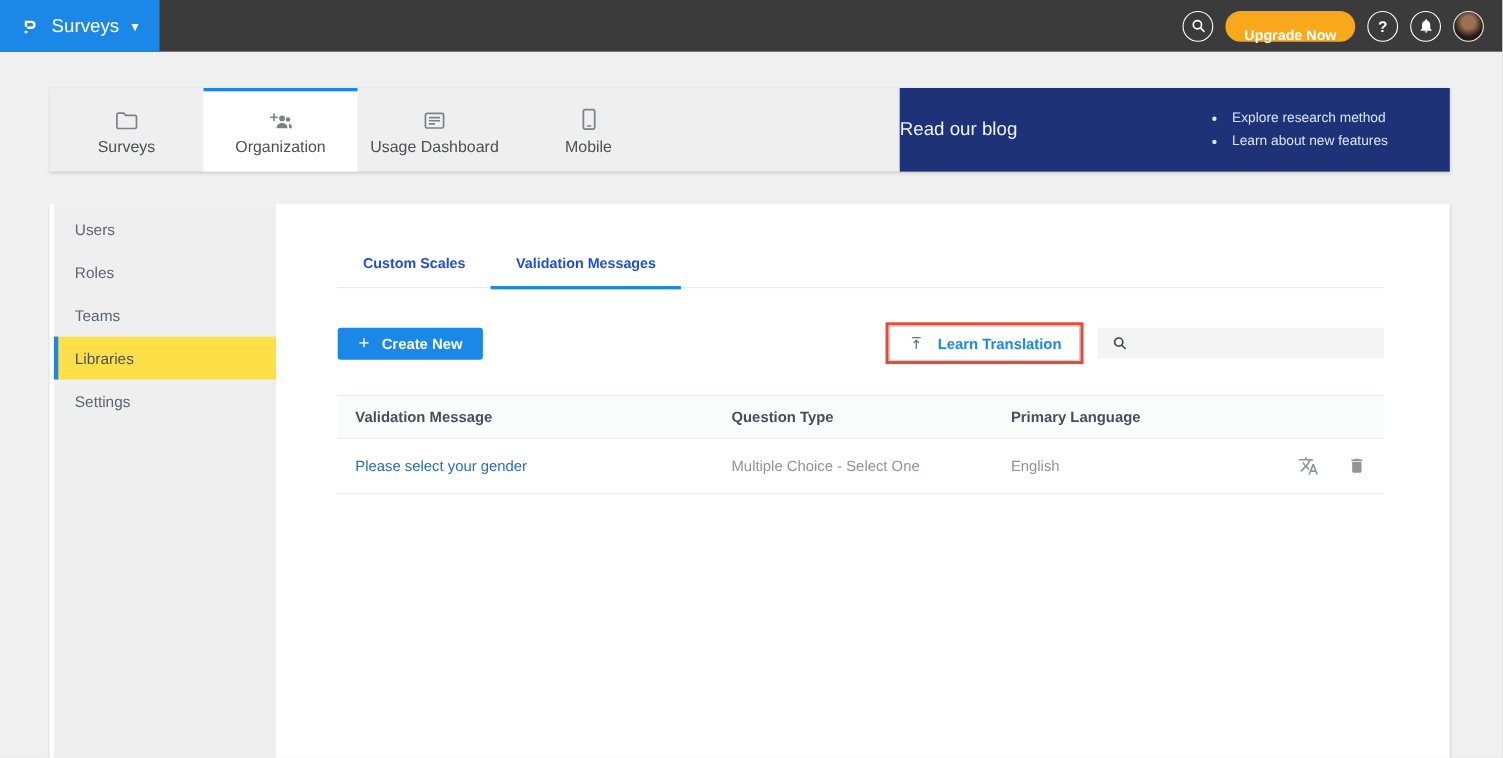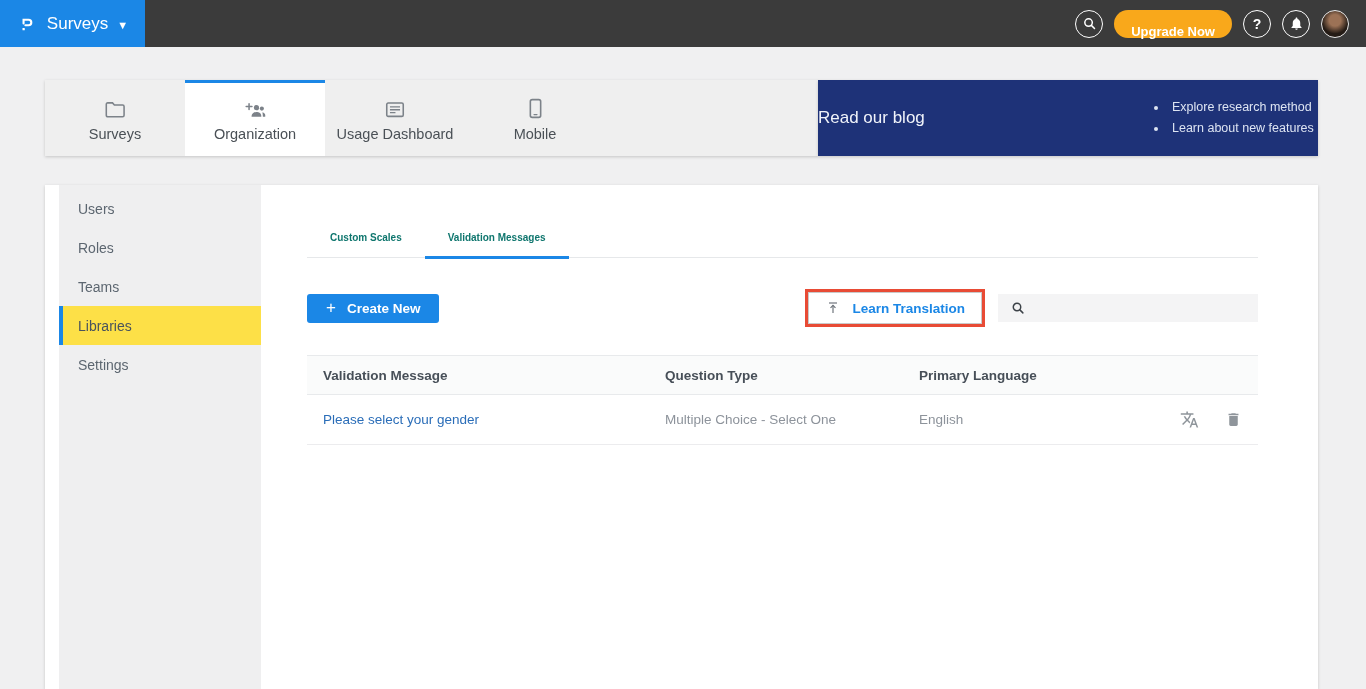--- a/index.html
+++ b/index.html
@@ -27,33 +27,33 @@
     background:#efefef; box-shadow:0 1px 3px rgba(0,0,0,.18); display:flex; }
   .module-tab { width:140px; height:76px; display:flex; flex-direction:column; align-items:center;
     justify-content:center; gap:7px; cursor:pointer; border-top:3px solid transparent;
     color:#4a5056; font-size:14.5px; }
   .module-tab .mt-icon { color:#7c8289; height:22px; display:flex; align-items:flex-end; }
   .module-tab.active { background:#fff; border-top:3px solid #1b87e6; }
   
   .blog-panel { position:absolute; left:818px; top:80px; width:500px; height:76px;
     background:#1e3278; box-shadow:0 1px 3px rgba(0,0,0,.18); display:flex; align-items:center; }
   .blog-title { width:250px; text-align:left; color:#f0f3fa; font-size:17px; cursor:pointer; }
-  .blog-list { margin-left:100px; list-style:disc; color:#dde4f2; font-size:12.5px; line-height:21px; }
+  .blog-list { margin-left:48px; list-style:disc; color:#dde4f2; font-size:12.5px; line-height:21px; }
   .blog-list li { padding-left:4px; }
   
   .main-card { position:absolute; left:45px; top:185px; width:1273px; height:504px;
     background:#fff; box-shadow:0 1px 3px rgba(0,0,0,.18); }
-  .side-nav { position:absolute; left:14px; top:0; bottom:0; width:202px; background:#efeff0; padding-top:4px; }
+  .side-nav { position:absolute; left:4px; top:0; bottom:0; width:202px; background:#efeff0; padding-top:4px; }
   .side-item { height:39px; display:flex; align-items:center; padding-left:15px; font-size:14px;
     color:#5c6670; cursor:pointer; border-left:4px solid transparent; }
   .side-item.active { background:#fde047; border-left-color:#1b87e6; color:#49535d; }
   .content { position:absolute; left:202px; top:0; right:0; bottom:0; padding:0 60px; }
   
   .tabs { display:flex; margin-top:47px; border-bottom:1px solid #e6e8ea; }
-  .tab { padding:0 23px 13px; font-size:10px; font-weight:600; color:#0f766e; cursor:pointer;
+  .tab { padding:0 23px 13px; font-size:13px; font-weight:600; color:#1d4ed8; cursor:pointer;
     border-bottom:3px solid transparent; margin-bottom:-2px; }
   .tab.active { border-bottom-color:#1b87e6; }
   
   .toolbar { margin-top:31px; display:flex; align-items:center; }
   .btn-create { height:29px; padding:0 19px; background:#1b87e6; border:none; border-radius:3px;
     color:#fff; font-size:13.5px; font-weight:600; display:flex; align-items:center; gap:11px;
     cursor:pointer; font-family:inherit; }
   .btn-create .plus { font-size:17px; font-weight:400; }
   .toolbar-spacer { flex:1; }
   .import-highlight { border:3px solid #e84b35; margin-right:13px; }

